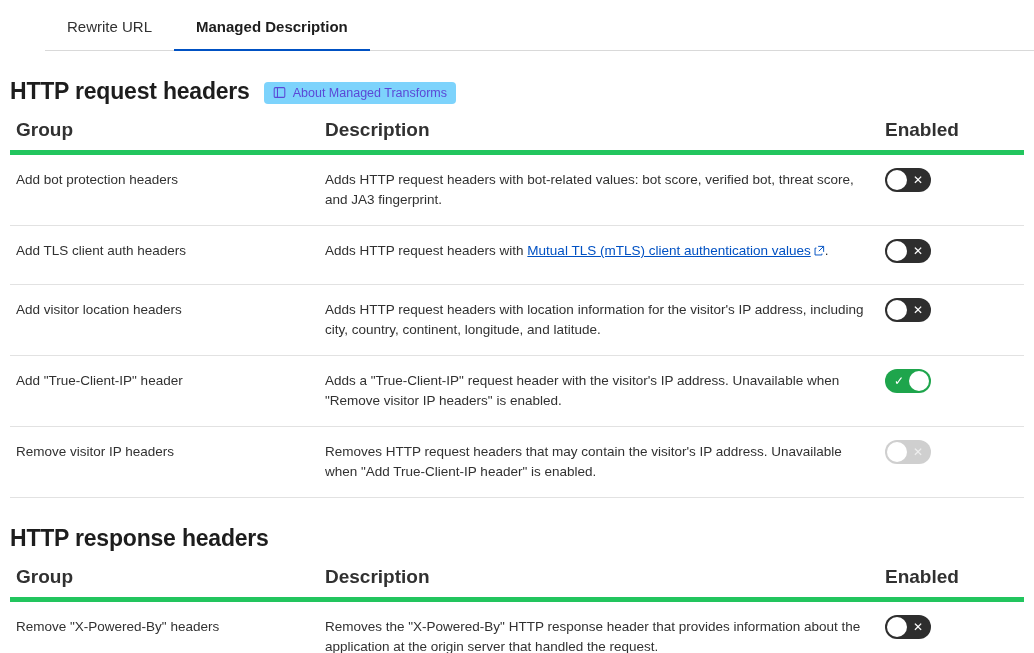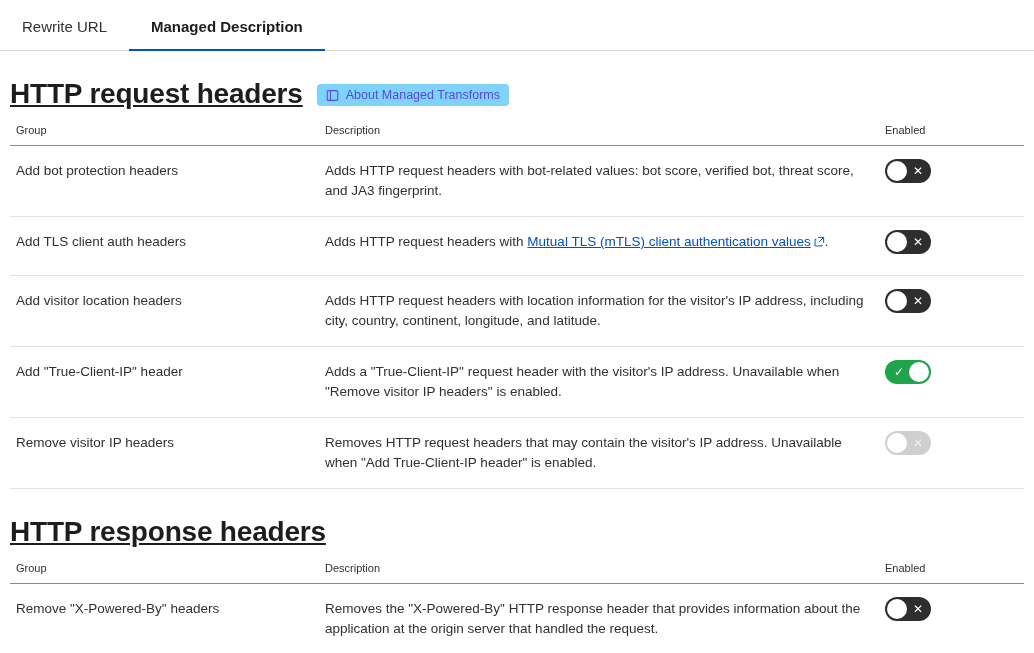--- a/index.html
+++ b/index.html
@@ -14,20 +14,21 @@
     overflow: hidden;
   }
 
   
   .tabbar {
     display: flex;
     align-items: flex-end;
     height: 51px;
     border-bottom: 1px solid #d9d9d9;
     padding: 0 10px 0 0;
+    margin-left: 45px;
   }
   .tab {
     position: relative;
     font-size: 15px;
     color: #313131;
     padding: 0 22px 15px 22px;
     line-height: 16px;
     cursor: pointer;
     white-space: nowrap;
   }
@@ -45,25 +46,24 @@
 
   
   .section { padding: 0 10px; }
   .section-head {
     display: flex;
     align-items: center;
     gap: 14px;
     padding: 27px 0 14px 0;
   }
   .section-title {
-    font-size: 28px;
+    font-size: 23px;
     font-weight: bold;
     color: #1d1d1d;
     letter-spacing: -0.2px;
-    text-decoration: underline;
   }
   .about-chip {
     display: inline-flex;
     align-items: center;
     gap: 7px;
     background: #7dd3fc;
     color: #5b48d6;
     border-radius: 4px;
     padding: 4px 9px;
     font-size: 12.5px;
@@ -73,25 +73,25 @@
   .about-chip .bookicon { display: inline-flex; }
 
   
   table {
     width: 100%;
     border-collapse: collapse;
     table-layout: fixed;
   }
   th {
     text-align: left;
-    font-size: 11px;
-    font-weight: normal;
+    font-size: 19px;
+    font-weight: bold;
     color: #313131;
     padding: 0 0 9px 0;
-    border-bottom: 1px solid #22c55e;
+    border-bottom: 5px solid #22c55e;
   }
   th.col-group { width: 305px; padding-left: 6px; }
   th.col-desc  { width: 570px; padding-left: 10px;}
   th.col-en    { width: auto; text-align: left; padding-left: 0; margin-left: 10px; }
 
   td {
     font-size: 13.5px;
     color: #313131;
     padding: 15px 0;
     border-bottom: 1px solid #e2e2e2;

